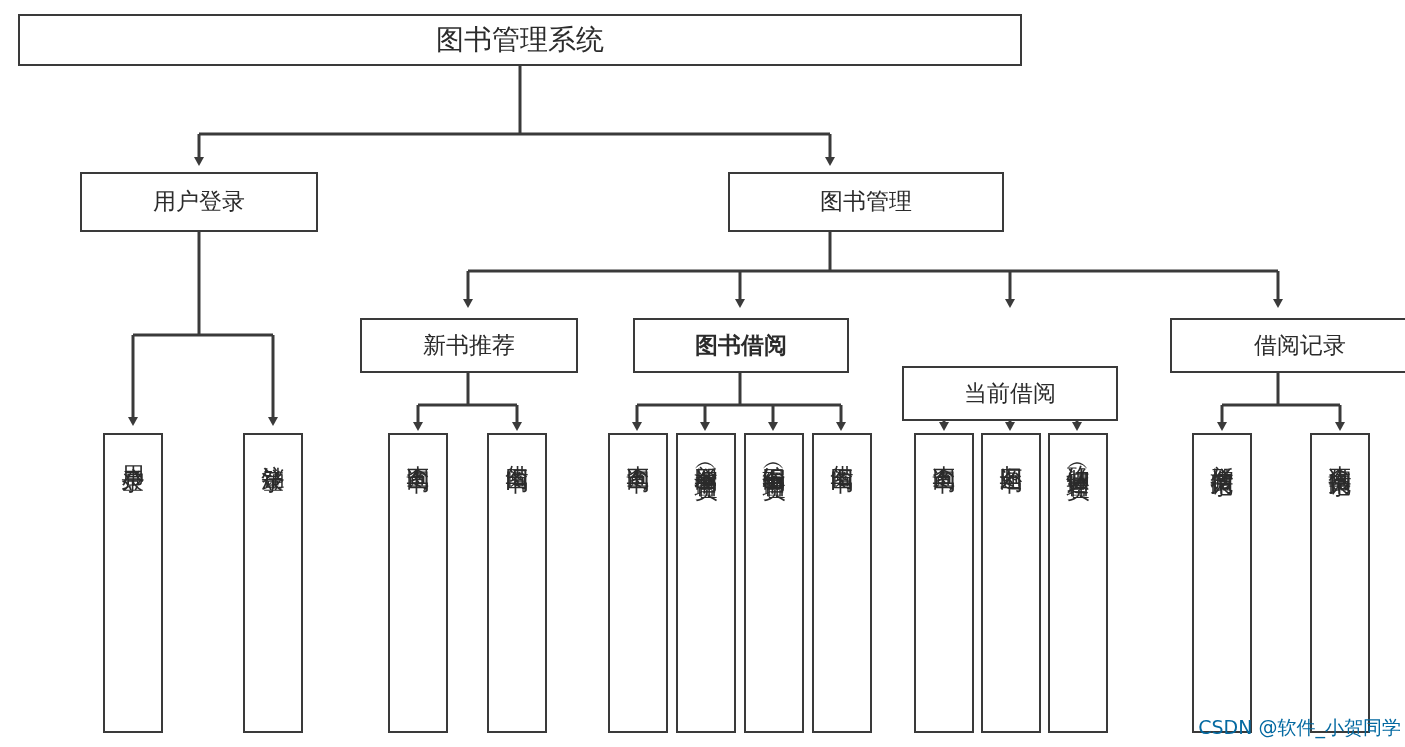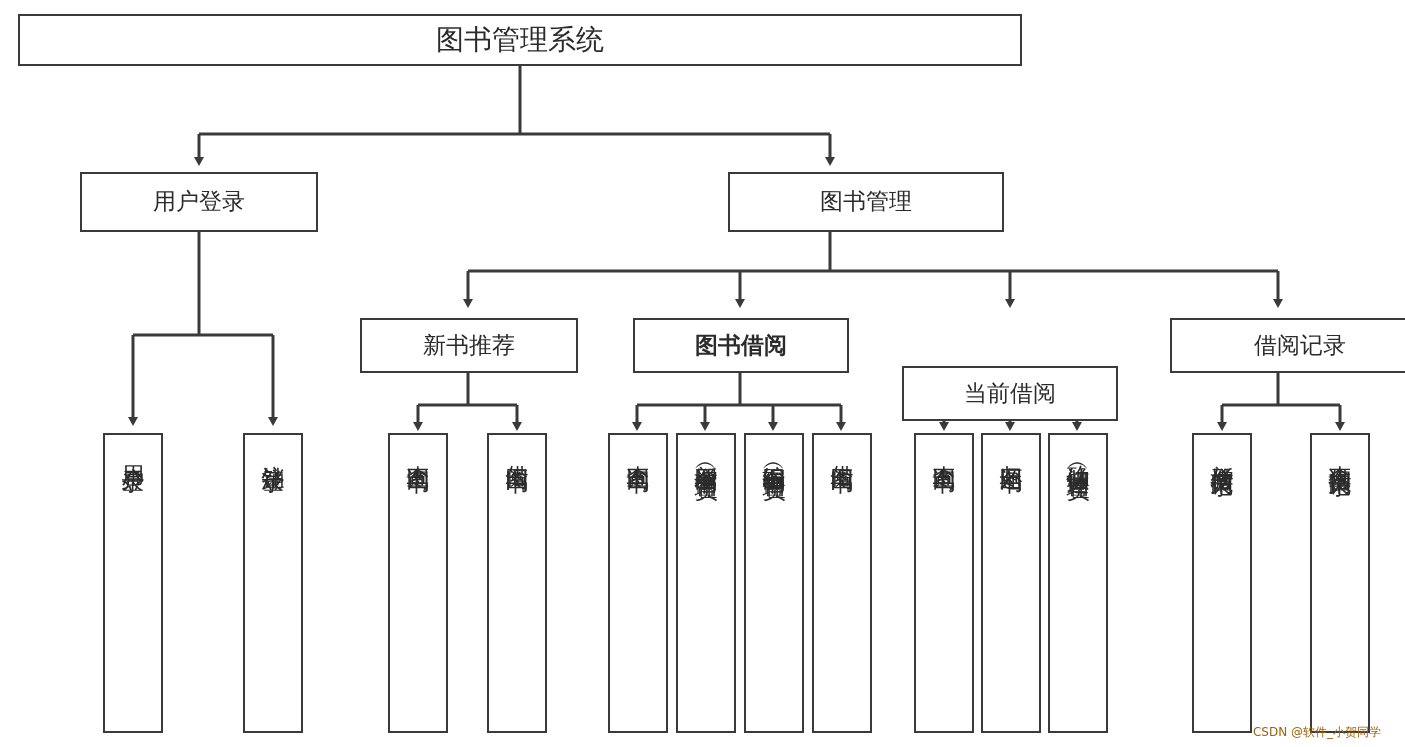--- a/index.html
+++ b/index.html
@@ -53,24 +53,24 @@
   }
   .node.vertical .node-label {
     writing-mode: vertical-rl;
     text-orientation: upright;
     font-size: 23px;
     letter-spacing: 2px;
     line-height: 1;
   }
   #watermark {
     position: absolute;
-    right: 24px;
+    right: 4px;
     bottom: 6px;
-    font-size: 12px;
-    color: #a16207;
+    font-size: 19px;
+    color: #0369a1;
     z-index: 5;
     white-space: nowrap;
     user-select: none;
   }
 </style>
 </head>
 <body>
 
 <div id="diagram-root">
 

